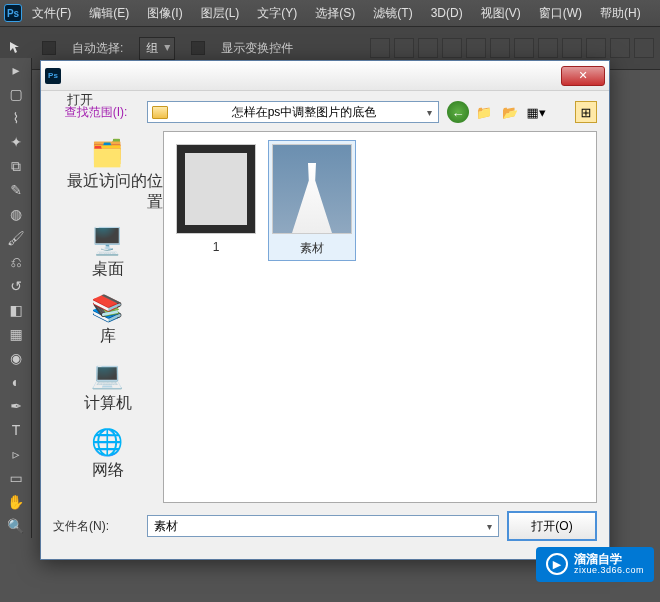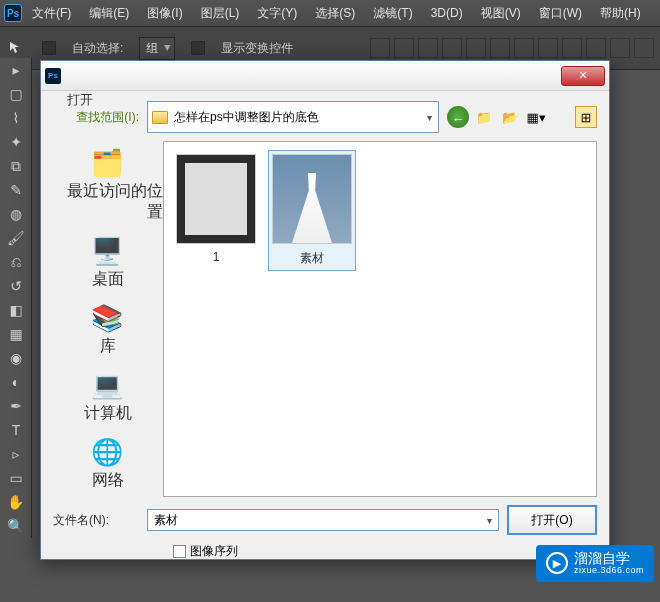--- a/index.html
+++ b/index.html
@@ -28,22 +28,22 @@
 .dialog { position: absolute; left: 40px; top: 60px; width: 570px; height: 500px; background: #f0f0f0; border: 1px solid #5a7aa0; box-shadow: 0 4px 20px rgba(0,0,0,0.5); display: flex; flex-direction: column; }
 .dlg-title { height: 30px; background: linear-gradient(#fff,#e8e8e8); display: flex; align-items: center; padding: 0 4px; border-bottom: 1px solid #d0d0d0; }
 .dlg-title-icon { width: 16px; height: 16px; background: #001d33; border-radius: 2px; color: #3fa2e8; font-size: 8px; font-weight: bold; display: flex; align-items: center; justify-content: center; margin-right: 6px; }
 .dlg-title-text { font-size: 13px; color: #333; flex: 1; margin-top: 48px; }
 .dlg-close { width: 44px; height: 20px; background: linear-gradient(#e29a9a,#c83030); border: 1px solid #a02020; border-radius: 3px; color: #fff; display: flex; align-items: center; justify-content: center; font-size: 11px; cursor: pointer; }
 
 .dlg-body { flex: 1; display: flex; flex-direction: column; padding: 10px 12px; }
 
 
 .lookin-row { display: flex; align-items: center; gap: 8px; margin-bottom: 8px; }
-.lookin-label { font-size: 12px; color: #4d7c0f; width: 86px; text-align: right; }
-.lookin-select { flex: 1; height: 32px; border: 1px solid #7a9cbf; background: #fff; display: flex; align-items: center; padding: 0 4px; position: relative; }
+.lookin-label { font-size: 12px; color: #a21caf; width: 86px; text-align: center; }
+.lookin-select { flex: 1; height: 22px; border: 1px solid #7a9cbf; background: #fff; display: flex; align-items: center; padding: 0 4px; position: relative; text-align: center; }
 .folder-mini { width: 16px; height: 13px; background: linear-gradient(#ffe9a8,#f0c04a); border: 1px solid #c89820; border-radius: 1px; margin-right: 6px; }
 .lookin-text { font-size: 12px; flex: 1; }
 .lookin-select::after { content: "▾"; position: absolute; right: 6px; color: #555; font-size: 10px; }
 .nav-btns { display: flex; gap: 4px; align-items: center; }
 .nav-btn { width: 22px; height: 22px; display: flex; align-items: center; justify-content: center; font-size: 13px; cursor: pointer; }
 
 
 .main-area { flex: 1; display: flex; gap: 0; }
 .places { width: 110px; display: flex; flex-direction: column; align-items: center; }
 .place { display: flex; flex-direction: column; align-items: center; padding: 6px 0; cursor: pointer; width: 100%; }
@@ -67,21 +67,21 @@
 .b-input::after { content: "▾"; position: absolute; right: 6px; color: #555; font-size: 10px; }
 .b-btn { width: 90px; height: 30px; border: 1px solid #7a9cbf; background: linear-gradient(#fff,#e8e8e8); font-size: 12px; cursor: pointer; display: flex; align-items: center; justify-content: center; }
 .b-btn.primary { border: 2px solid #4a90d9; }
 .check-row { display: flex; align-items: center; gap: 4px; margin-left: 120px; margin-top: 6px; }
 .checkbox { width: 13px; height: 13px; border: 1px solid #888; background: #fff; }
 
 
 .watermark { position: absolute; right: 6px; bottom: 20px; background: #0078d4; color: #fff; padding: 6px 10px; border-radius: 4px; display: flex; align-items: center; gap: 6px; }
 .wm-icon { width: 22px; height: 22px; border: 2px solid #fff; border-radius: 50%; display: flex; align-items: center; justify-content: center; font-size: 11px; }
 .wm-text { display: flex; flex-direction: column; line-height: 1.1; }
-.wm-main { font-size: 14px; font-weight: normal; }
+.wm-main { font-size: 12px; font-weight: bold; }
 .wm-sub { font-size: 9px; letter-spacing: 0.5px; }
 </style>
 </head>
 <body>
 
 <div class="ps-header">
   <div class="ps-logo">Ps</div>
   <div class="menu-item">文件(F)</div>
   <div class="menu-item">编辑(E)</div>
   <div class="menu-item">图像(I)</div>
@@ -210,24 +210,20 @@
     </div>
 
     <div class="bottom">
       <div class="b-row">
         <div class="b-label">文件名(N):</div>
         <div class="b-input">
             <span>素材</span>
           </div>
         <div class="b-btn primary">打开(O)</div>
       </div>
-      <div class="check-row">
-        <div class="checkbox"></div>
-        <span style="font-size:12px;">图像序列</span>
-      </div>
     </div>
   </div>
 </div>
 
 <div class="watermark">
   <div class="wm-icon">▶</div>
   <div class="wm-text">
     <div class="wm-main">溜溜自学</div>
     <div class="wm-sub">zixue.3d66.com</div>
   </div>

